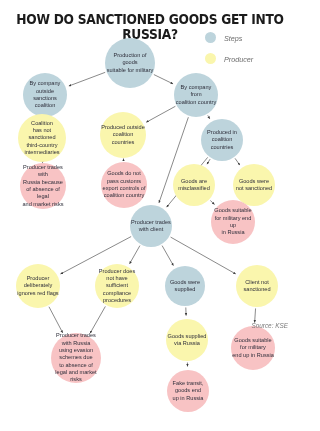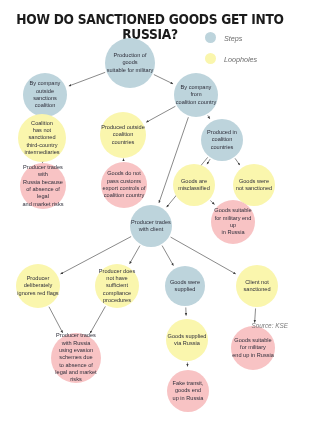--- a/index.html
+++ b/index.html
@@ -63,21 +63,21 @@
 
   <div class="title">HOW DO SANCTIONED GOODS GET INTO RUSSIA?</div>
 
   <div class="legend">
     <div class="legend-row">
       <span class="legend-dot" style="background:#bdd4dc"></span>
       <span class="legend-label">Steps</span>
     </div>
     <div class="legend-row">
       <span class="legend-dot" style="background:#faf6ad"></span>
-      <span class="legend-label">Loopholes</span>
+      <span class="legend-label">Producer</span>
     </div>
   </div>
 
   <svg class="edges" viewBox="0 0 300 431">
     <defs>
       <marker id="ah" markerWidth="5" markerHeight="5" refX="4.2" refY="2" orient="auto">
         <path d="M0,0 L4.4,2 L0,4 z" fill="#3a3a3a"></path>
       </marker>
     </defs>
     <g id="edge-group" stroke="#3a3a3a" stroke-width="0.6" fill="none">

